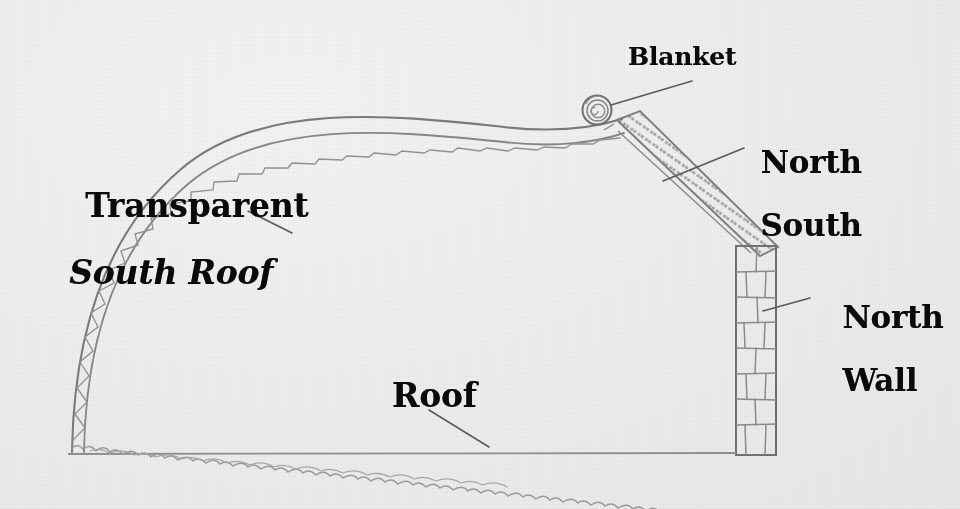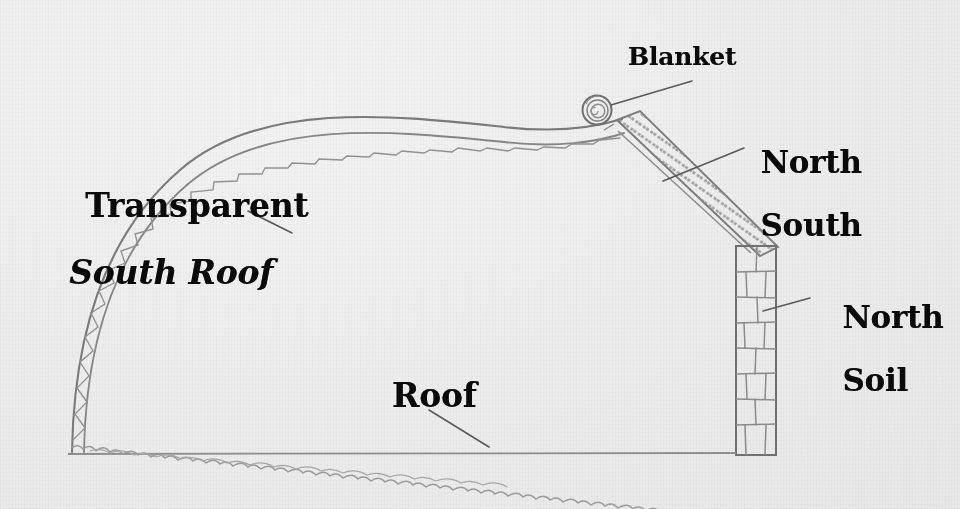--- a/index.html
+++ b/index.html
@@ -198,18 +198,18 @@
 
   <div class="lbl" id="label-blanket">Blanket</div>
 
   <div class="lbl" id="label-north-roof">
     <span>North</span><br>
     <span>South</span>
   </div>
 
   <div class="lbl" id="label-north-wall">
     <span>North</span><br>
-    <span>Soil</span>
+    <span>Wall</span>
   </div>
 
   <div class="lbl" id="label-soil">Roof</div>
 
 </div>
 
 </body></html>

